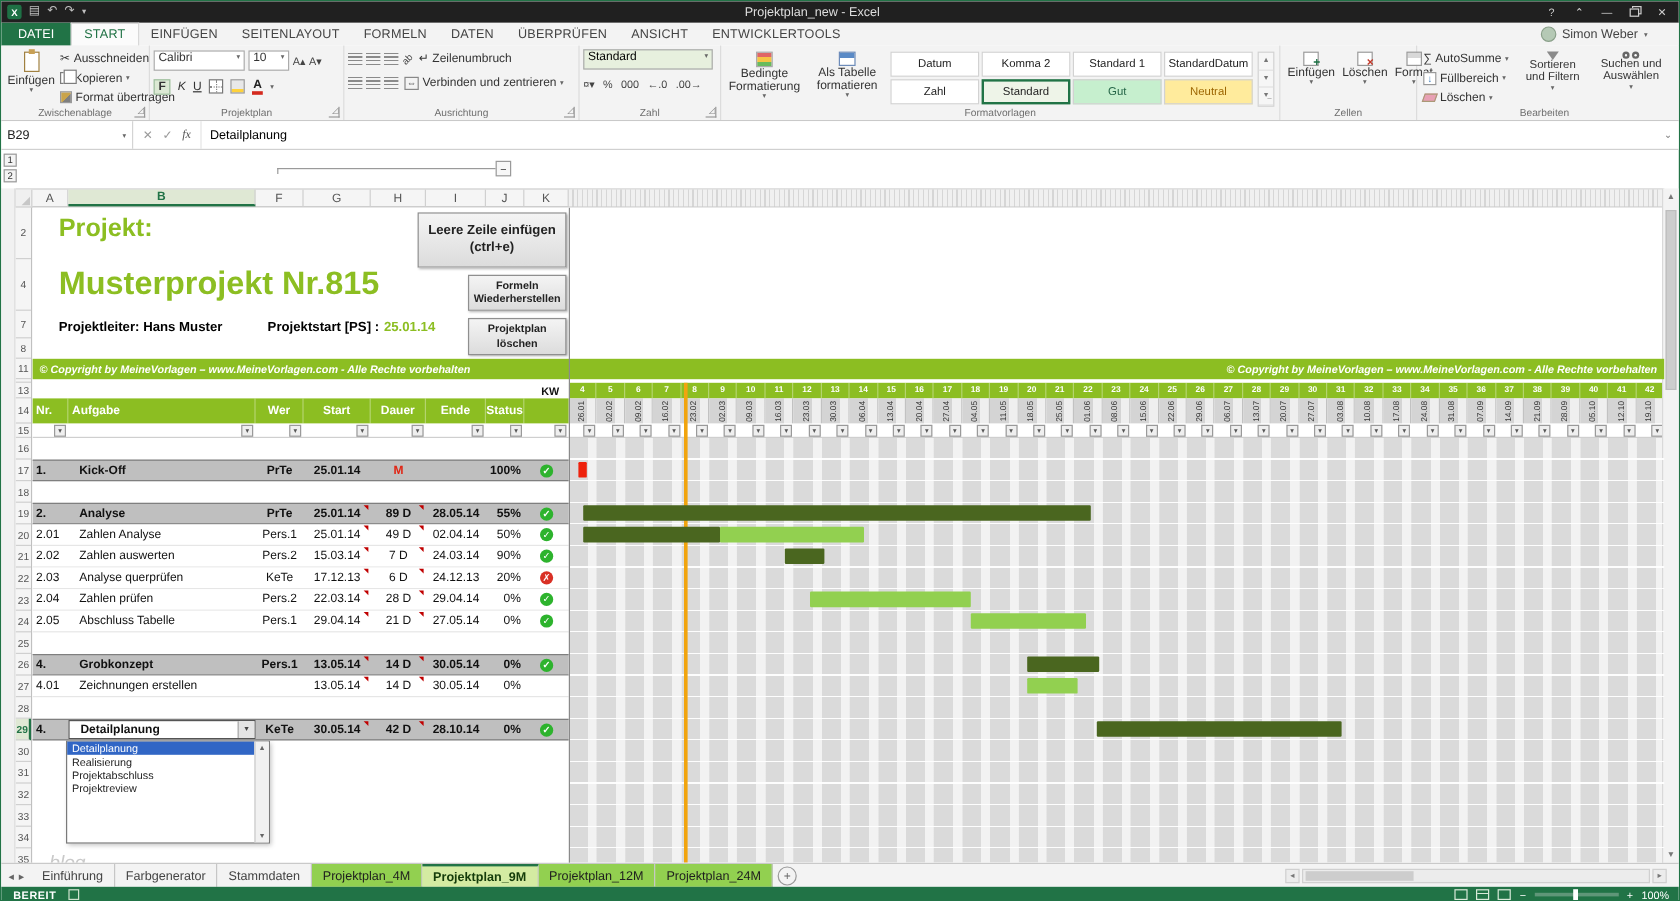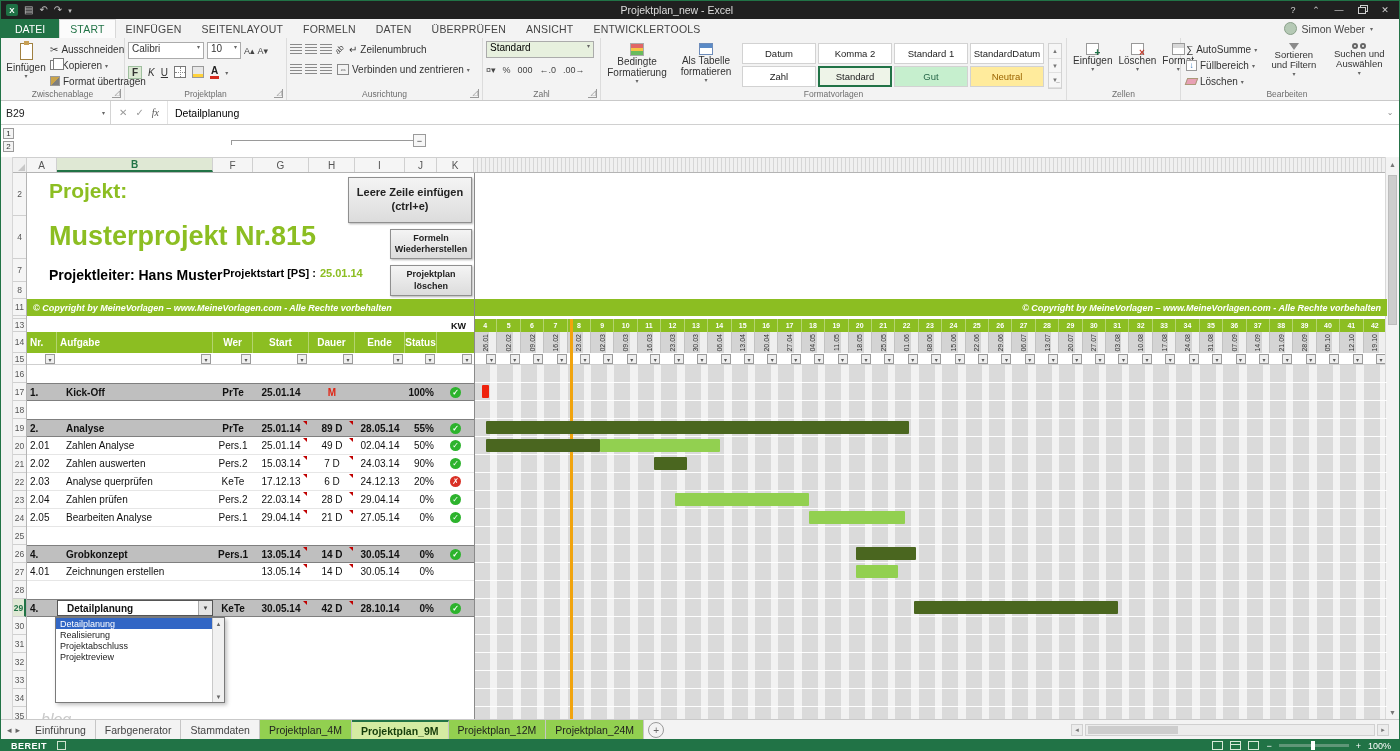--- a/index.html
+++ b/index.html
@@ -87,21 +87,21 @@
 .rhcell.sel{background:#dfe8d4;color:#217346;font-weight:bold;border-right:2px solid #217346}
 
 .gridarea{position:absolute;top:172px;left:26px;width:1360px;height:546px;background:#fff;overflow:hidden}
 .panedivider{position:absolute;top:0;bottom:0;left:447px;width:1px;background:#8a8a8a;z-index:6}
 .copyband{position:absolute;top:126px;left:0;width:1360px;height:17px;background:#8cbe22;color:#fff;
   font-size:9px;font-weight:bold;font-style:italic;display:flex;align-items:center;justify-content:space-between;padding:0 6px;z-index:2}
 
 .leftpanel{position:absolute;top:0;left:0;width:447px;height:546px;background:#fff}
 .bigtitle{position:absolute;left:22px;top:6px;font-size:21px;color:#8cbe22;font-weight:600}
 .bigname{position:absolute;left:22px;top:48px;font-size:27px;color:#8cbe22;font-weight:bold}
-.leaderline{position:absolute;left:22px;top:94px;font-size:14px;font-weight:bold;color:#000}
+.leaderline{position:absolute;left:22px;top:94px;font-size:11px;font-weight:bold;color:#000}
 .startline{position:absolute;left:196px;top:94px;font-size:11px;font-weight:bold;color:#000}
 .startdate{color:#8cbe22;padding-left:4px}
 .shbtn{position:absolute;background:linear-gradient(#f4f4f4,#dcdcdc);border:1px solid #8f8f8f;box-shadow:1px 1px 2px rgba(0,0,0,.3);
   font-size:10.5px;font-weight:bold;color:#222;display:flex;flex-direction:column;align-items:center;justify-content:center;text-align:center;line-height:1.25}
 .btn-insert{left:321px;top:4px;width:124px;height:46px;font-size:11px}
 .btn-formulas{left:363px;top:56px;width:82px;height:30px;font-size:9px}
 .btn-clear{left:363px;top:92px;width:82px;height:31px;font-size:9px}
 .kwlabel{position:absolute;top:146px;right:8px;height:13px;font-size:9px;font-weight:bold;color:#111;display:flex;align-items:center}
 .tblheader{position:absolute;top:159px;left:0;width:447px;height:21px;background:#8cbe22;display:flex;color:#fff;font-size:10px;font-weight:bold}
 .thcell{display:flex;align-items:center;border-right:1px solid rgba(255,255,255,.35);flex:none;padding-left:3px}
@@ -571,21 +571,21 @@
             <div class="tcell c-start cmt" style="width: 56px;">22.03.14</div>
             <div class="tcell c-duration cmt" style="width: 46px;">28 D</div>
             <div class="tcell c-end" style="width: 50px;">29.04.14</div>
             <div class="tcell c-status" style="width: 32px;">0%</div>
             <div class="tcell c-icon" style="width: 37px;">
               <div class="sticon check">✓</div>
             </div>
           </div>
           <div class="trow sub" style="top: 336px;">
             <div class="tcell c-nr" style="width: 30px;">2.05</div>
-            <div class="tcell c-task" style="width: 156px;">Bearbeiten Analyse</div>
+            <div class="tcell c-task" style="width: 156px;">Abschluss Tabelle</div>
             <div class="tcell c-who" style="width: 40px;">Pers.1</div>
             <div class="tcell c-start cmt" style="width: 56px;">29.04.14</div>
             <div class="tcell c-duration cmt" style="width: 46px;">21 D</div>
             <div class="tcell c-end" style="width: 50px;">27.05.14</div>
             <div class="tcell c-status" style="width: 32px;">0%</div>
             <div class="tcell c-icon" style="width: 37px;">
               <div class="sticon check">✓</div>
             </div>
           </div>
           <div class="trow summary" style="top: 372px;">

